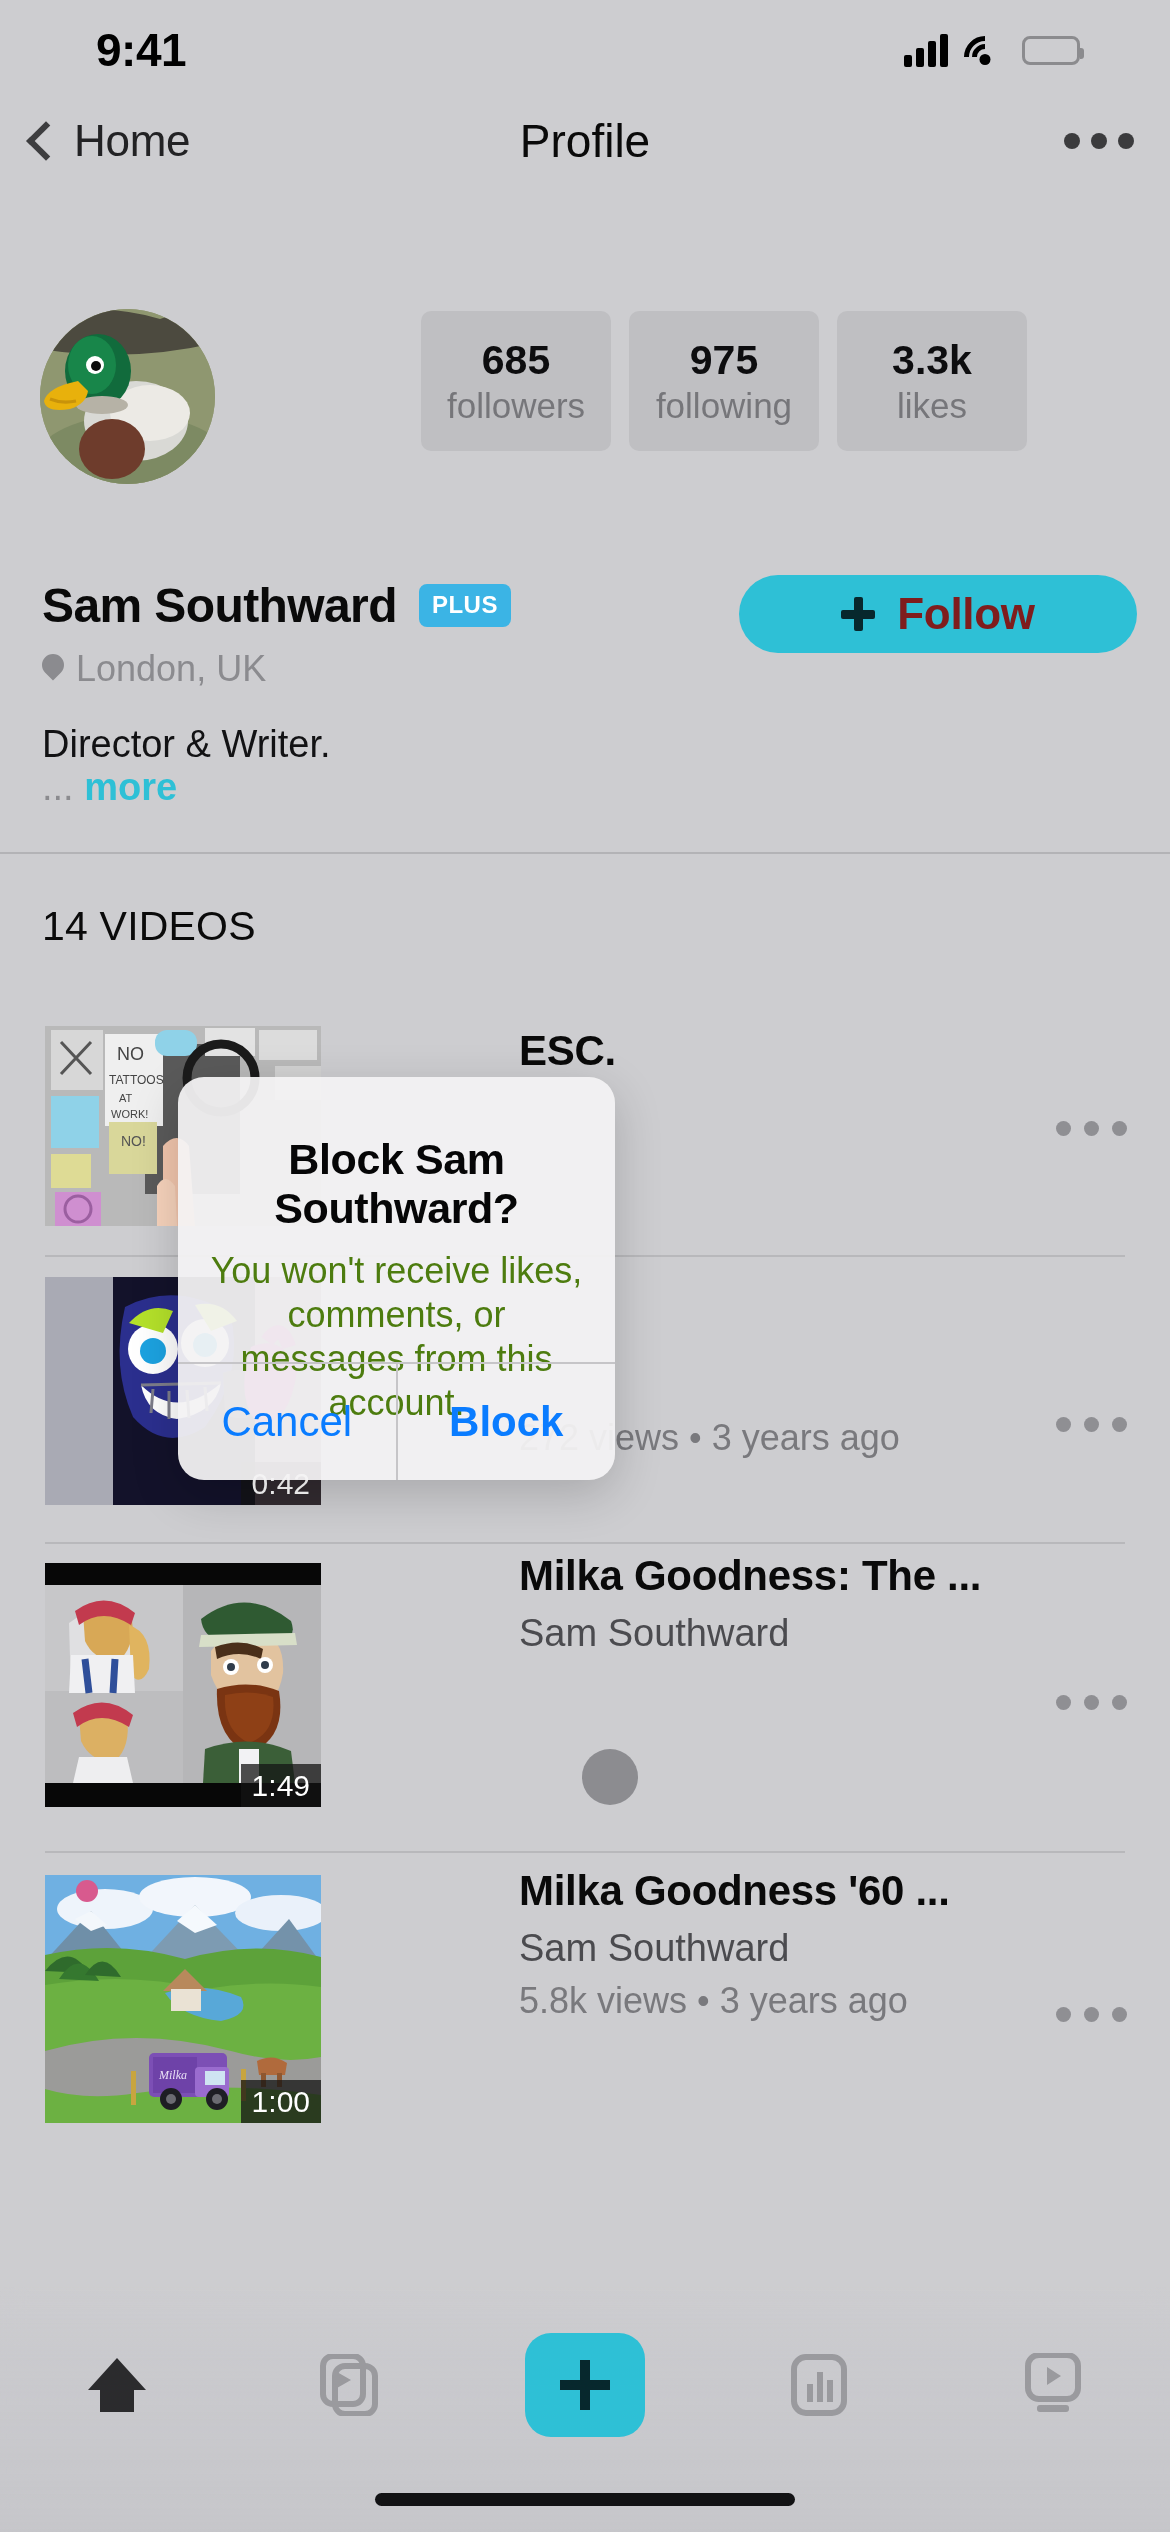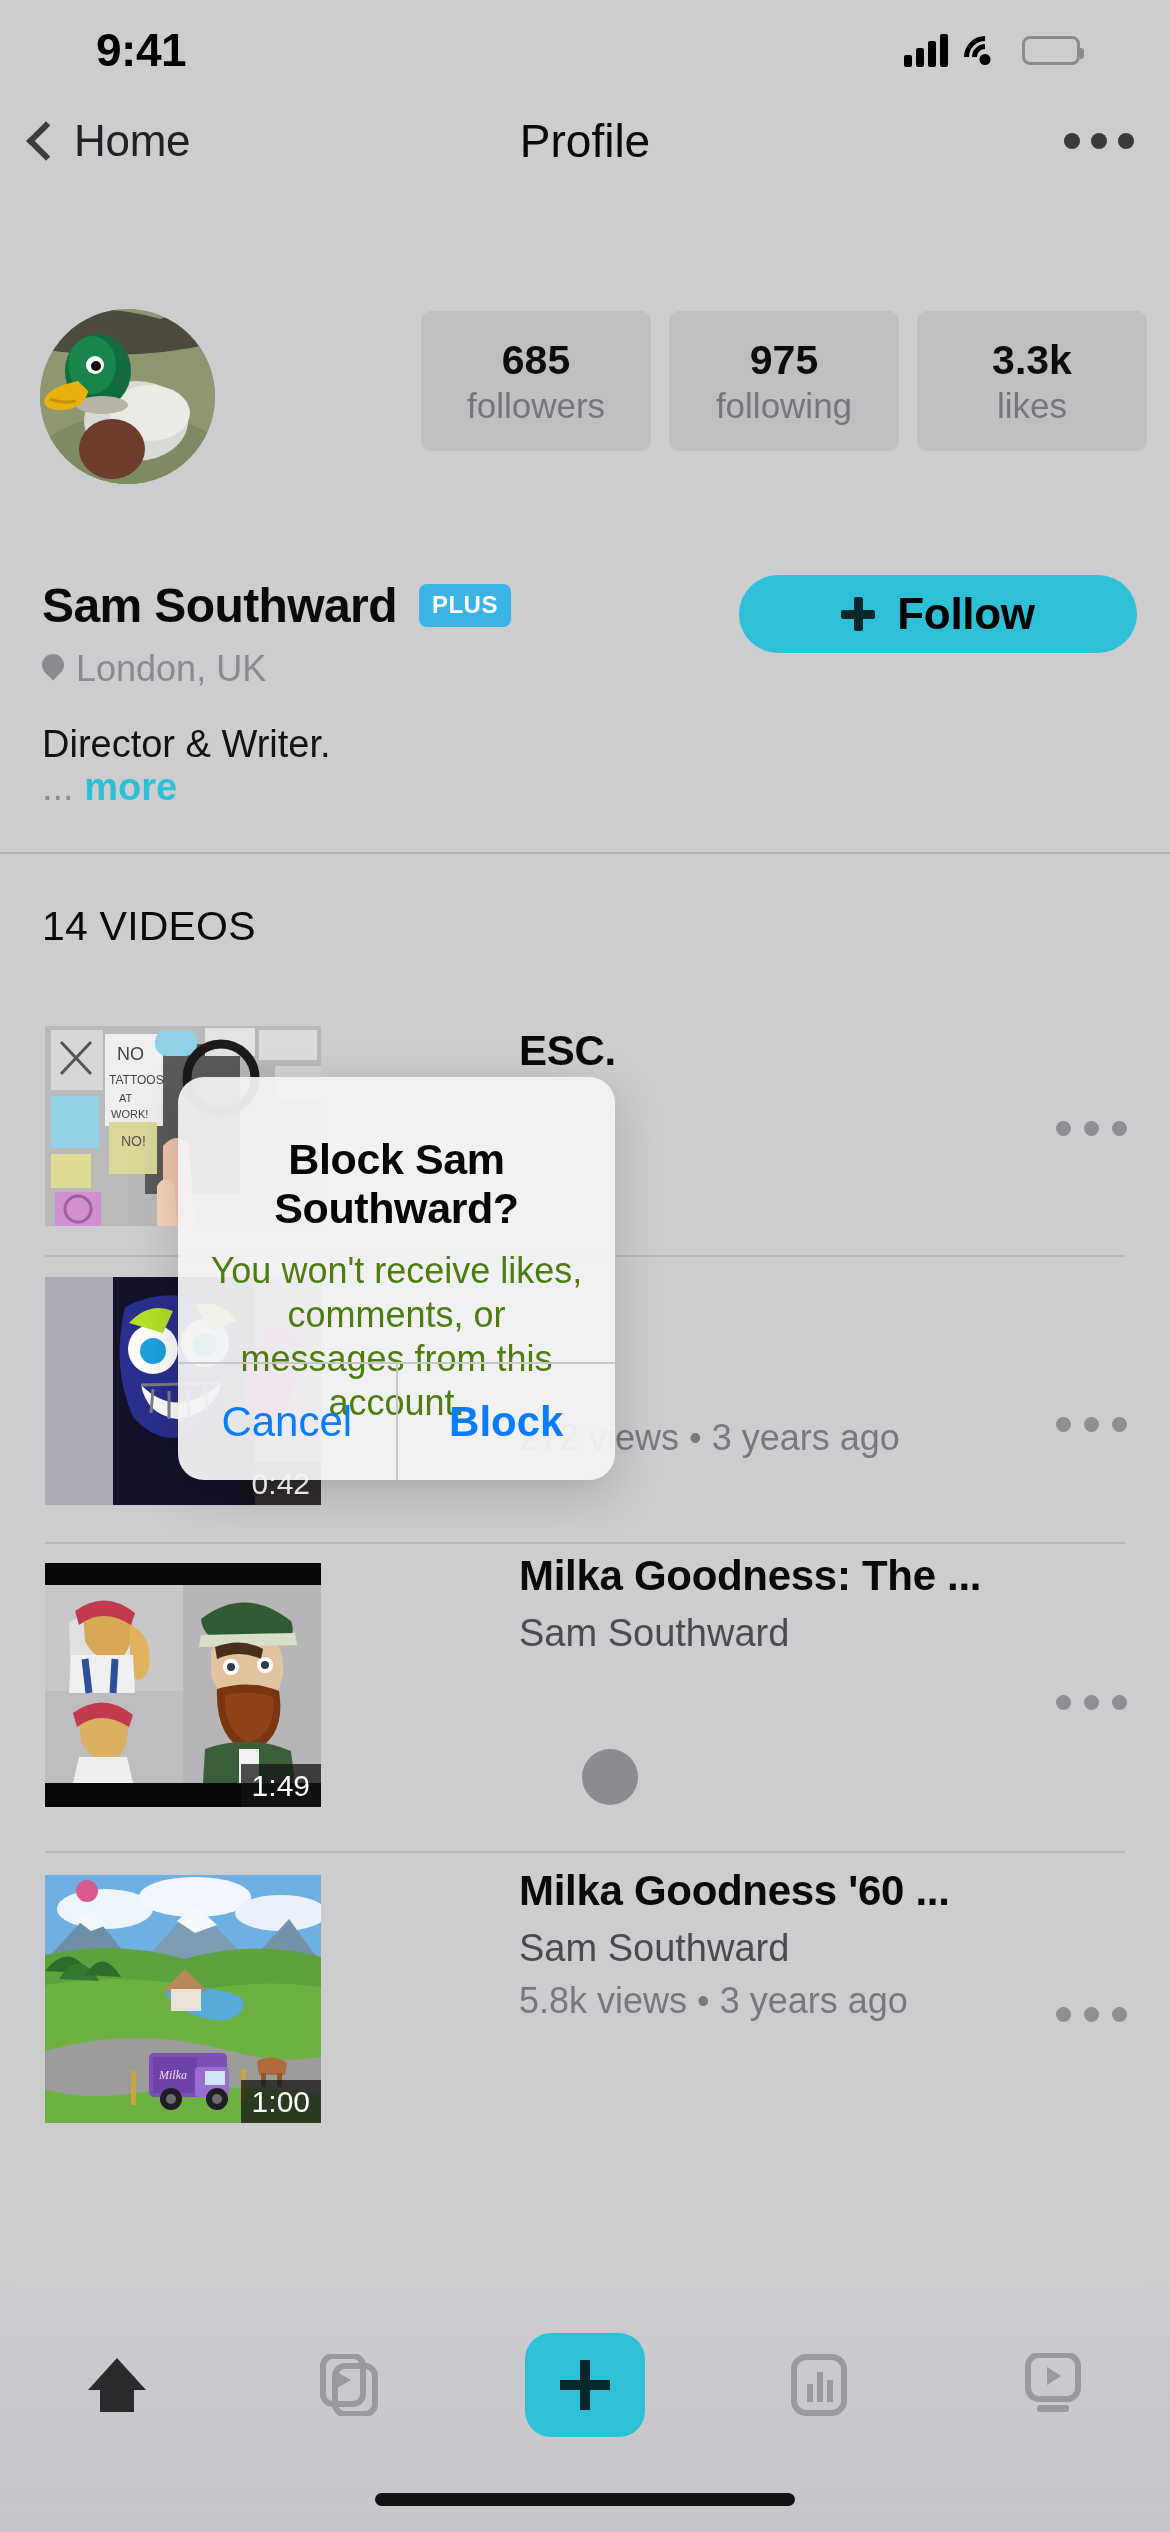--- a/index.html
+++ b/index.html
@@ -58,21 +58,21 @@
   
   .avatar{
     position:absolute; left:40px; top:309px; width:175px; height:175px;
     border-radius:50%; overflow:hidden;
     background:linear-gradient(170deg,#8d9270 0%,#949a74 40%,#8f9a6e 100%);
   }
   .avatar svg{ display:block; width:175px; height:175px; }
 
   .stats{ position:absolute; left:421px; top:311px; display:flex; gap:18px; }
   .stat{
-    width:230px; height:140px; background:#bfbfc2; border-radius:10px;
+    width:190px; height:140px; background:#bfbfc2; border-radius:10px;
     display:flex; flex-direction:column; align-items:center; justify-content:center; gap:2px;
   }
   .stat .v{ font-size:41px; font-weight:700; color:#0d0d0f;}
   .stat .l{ font-size:35px; color:#76767a;}
 
   .name-row{ position:absolute; left:42px; top:578px; display:flex; align-items:center; gap:22px;}
   .name{ font-size:48px; font-weight:700; color:#0a0a0a; letter-spacing:-0.6px;}
   .plus-badge{
     background:#3bb4e5; color:#fff; font-size:24px; font-weight:700;
     padding:7px 13px 8px; border-radius:8px; letter-spacing:0.5px;
@@ -85,21 +85,21 @@
 
   .follow-btn{
     position:absolute; right:33px; top:575px; width:398px; height:78px;
     background:#2ec0d6; border-radius:39px;
     display:flex; align-items:center; justify-content:center; gap:22px;
   }
   .follow-plus{ position:relative; width:34px; height:34px;}
   .follow-plus:before,.follow-plus:after{content:"";position:absolute;background:#07282d;border-radius:2px;}
   .follow-plus:before{left:13px;top:0;width:9px;height:34px;}
   .follow-plus:after{left:0;top:13px;width:34px;height:9px;}
-  .follow-label{ font-size:44px; font-weight:700; color:#000000; letter-spacing:-0.3px;}
+  .follow-label{ font-size:44px; font-weight:700; color:#7f1d1d; letter-spacing:-0.3px;}
 
   .bio{ position:absolute; left:42px; top:722px; font-size:38px; color:#121214; line-height:1.18;}
   .bio-more{ position:absolute; left:42px; top:766px; font-size:38px; color:#8b8b8f;}
   .bio-more a{ color:#2ec0d6; font-weight:700; text-decoration:none;}
 
   .divider-thick{ position:absolute; left:0; top:852px; width:1170px; height:2px; background:#b3b3b6;}
 
   .videos-head{ position:absolute; left:42px; top:903px; font-size:41px; font-weight:400; color:#0a0a0a; letter-spacing:0.2px;}
 
   

